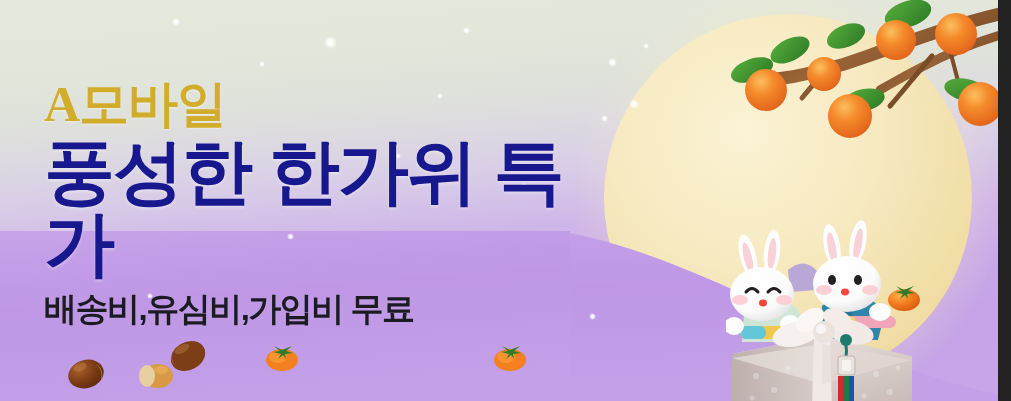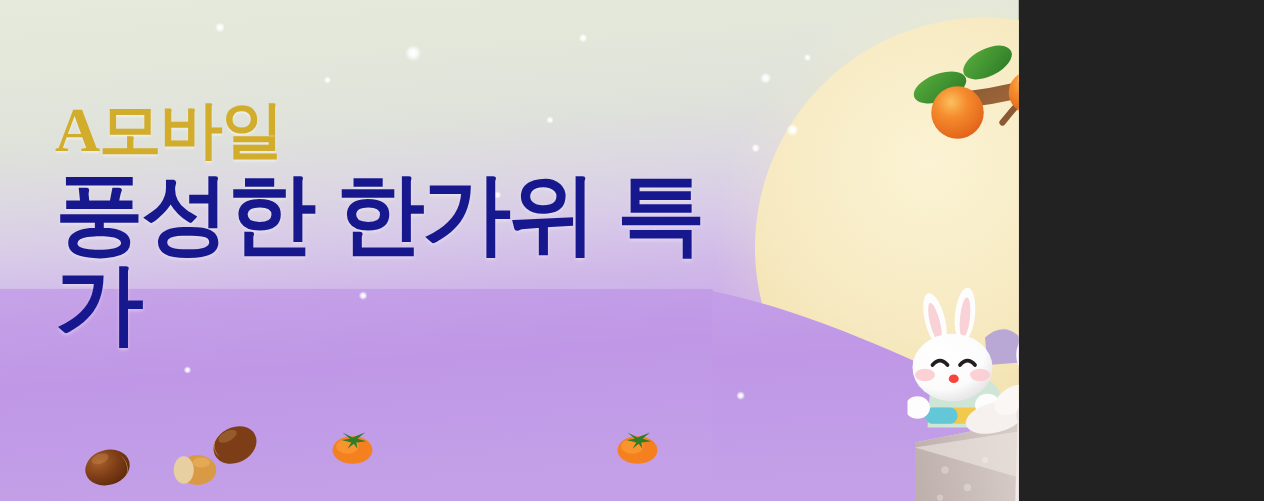--- a/index.html
+++ b/index.html
@@ -1,21 +1,21 @@
 <!DOCTYPE html>
 <html lang="ko"><head>
 <meta charset="utf-8">
 <title>A모바일 풍성한 한가위 특가</title>
 <style>
   html,body{margin:0;padding:0;background:#222;}
   *{box-sizing:border-box;}
 
   .banner{
     position:relative;
-    width:815px;height:401px;
+    width:998px;height:401px;
     overflow:hidden;
     font-family:"Liberation Sans","DejaVu Sans",sans-serif;
     
     background:
       linear-gradient(176deg,
         #e6eadc 0%,
         #e3e7da 14%,
         #dfe2da 26%,
         #dcd8e2 36%,
         #d8cbe8 45%,
@@ -331,15 +331,16 @@
           <circle cx="62" cy="160" r="2.5"></circle>
             <circle cx="172" cy="160" r="2.5"></circle>
         </g>
       </g>
     </svg>
   </div>
 
   <div class="copy">
     <div class="brand"><span class="mark">A</span><span>모바일</span></div>
     <div class="headline">풍성한 한가위 특가</div>
+    <div class="subcopy">배송비,유심비,가입비 무료</div>
   </div>
 
 </div>
 
 </body></html>

